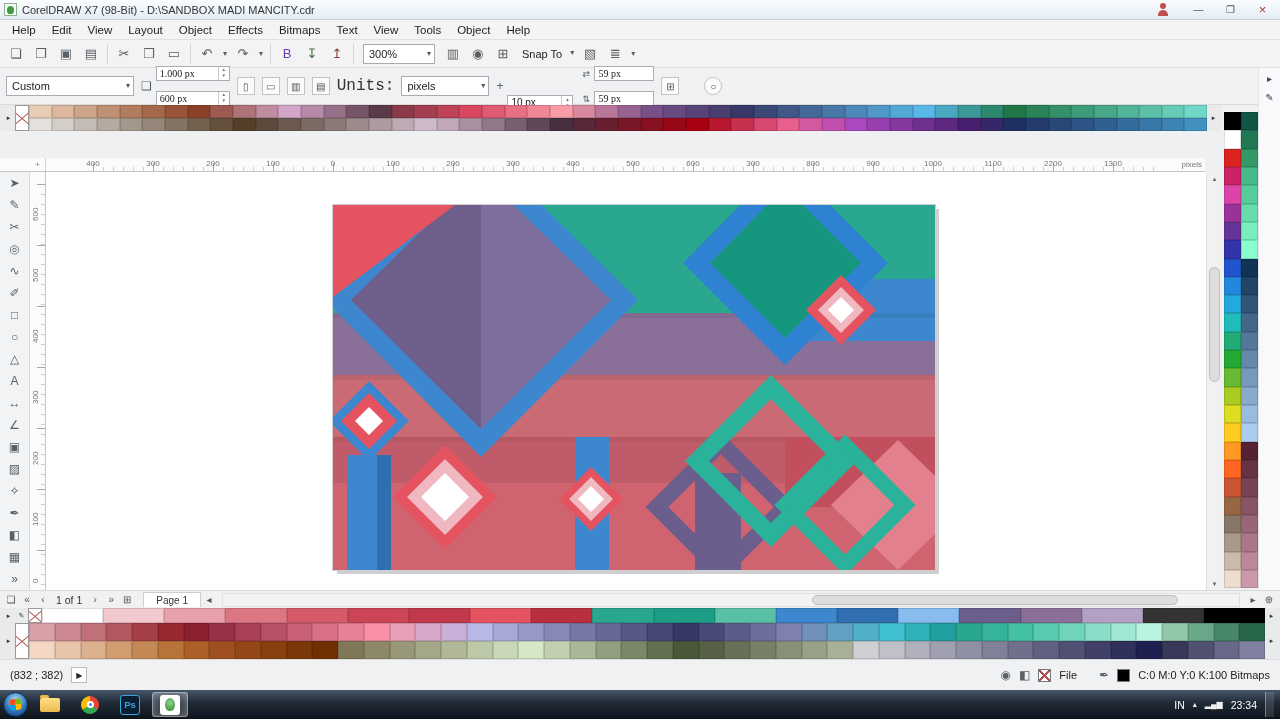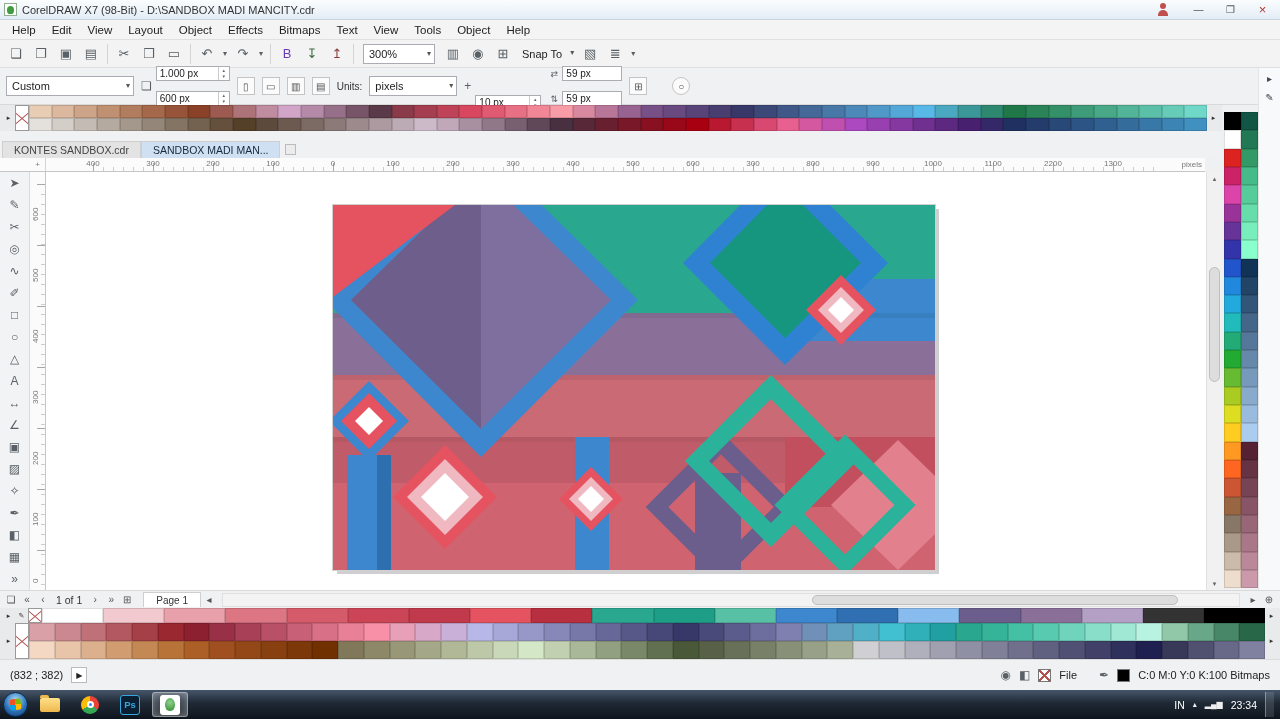--- a/index.html
+++ b/index.html
@@ -32,29 +32,29 @@
   .combo::after{content:"▾";position:absolute;right:3px;top:4px;font-size:8px;color:#555;}
   .zoom-combo{width:72px;margin:0 5px;}
   .snap-btn{display:inline-flex;align-items:center;height:20px;padding:0 15px 0 6px;position:relative;font-size:11px;color:#222;}
   .snap-btn::after{content:"▾";position:absolute;right:3px;top:4px;font-size:8px;color:#555;}
 
   
   .propbar{position:absolute;left:0;right:22px;top:68px;height:37px;background:#f0f1f2;border-bottom:1px solid #dadada;display:flex;align-items:center;gap:7px;padding-left:6px;}
   .preset-combo{width:128px;}
   .pgroup{display:flex;align-items:center;gap:4px;}
   .picon{font-size:12px;color:#596066;}
-  .dim-col{display:flex;flex-direction:column;gap:10px;}
+  .dim-col{display:flex;flex-direction:column;gap:10px;font-family:Liberation Serif, serif;}
   .mini-field{display:flex;align-items:center;background:#fff;border:1px solid #abadb3;height:15px;font-size:10px;padding:0 0 0 3px;width:74px;justify-content:space-between;}
   .mini-field .val{white-space:nowrap;}
   .spin{width:11px;height:13px;display:flex;flex-direction:column;border-left:1px solid #ccc;}
   .spin::before{content:"▴";font-size:5px;line-height:6px;text-align:center;color:#666;}
   .spin::after{content:"▾";font-size:5px;line-height:6px;text-align:center;color:#666;}
   .tgl{width:18px;height:18px;border:1px solid #c4c4c4;background:#fbfbfb;display:inline-flex;align-items:center;justify-content:center;font-size:10px;color:#555;}
   .units-combo{width:88px;}
-  .plabel{font-size:10px;color:#333;white-space:nowrap;}
+  .plabel{font-size:16px;color:#333;white-space:nowrap;font-family:Liberation Mono, monospace;}
   .nudge-field{width:66px;margin-top:32px;}
   .dup-field{width:60px;}
   .dup-ico{font-size:9px;color:#596066;width:12px;text-align:center;}
 
   
   .sw{flex:1 1 auto;box-shadow:inset 0 0 0 1px rgba(0,0,0,0.13);}
   .pal-ctrl{width:13px;display:flex;align-items:center;justify-content:center;font-size:7px;color:#333;flex:0 0 auto;}
   .noswatch{width:14px;background:#fff;border:1px solid #999;position:relative;overflow:hidden;flex:0 0 auto;}
   .noswatch::before,.noswatch::after{content:"";position:absolute;left:-4px;right:-4px;top:50%;height:1px;background:#b05050;}
   .noswatch::before{transform:rotate(40deg);}
@@ -370,27 +370,20 @@
           <span class="sw" style="background: rgb(48, 96, 144);"></span>
           <span class="sw" style="background: rgb(52, 108, 156);"></span>
           <span class="sw" style="background: rgb(56, 120, 168);"></span>
           <span class="sw" style="background: rgb(60, 132, 180);"></span>
           <span class="sw" style="background: rgb(64, 144, 192);"></span>
         </span>
     </span>
     <span class="pal-ctrl">▸</span>
   </div>
 
-  <div class="tabsrow">
-    <span style="display:flex;align-items:flex-end;">
-        <span class="dtab">KONTES SANDBOX.cdr</span>
-        <span class="dtab active">SANDBOX MADI MAN...</span>
-      </span>
-    <span class="tab-extra"></span>
-  </div>
 
   <div class="hruler">
     <span class="ruler-corner">+</span>
     <span class="h-labels">
         <span class="hr-label">400</span>
         <span class="hr-label">300</span>
         <span class="hr-label">200</span>
         <span class="hr-label">100</span>
         <span class="hr-label">0</span>
         <span class="hr-label">100</span>

